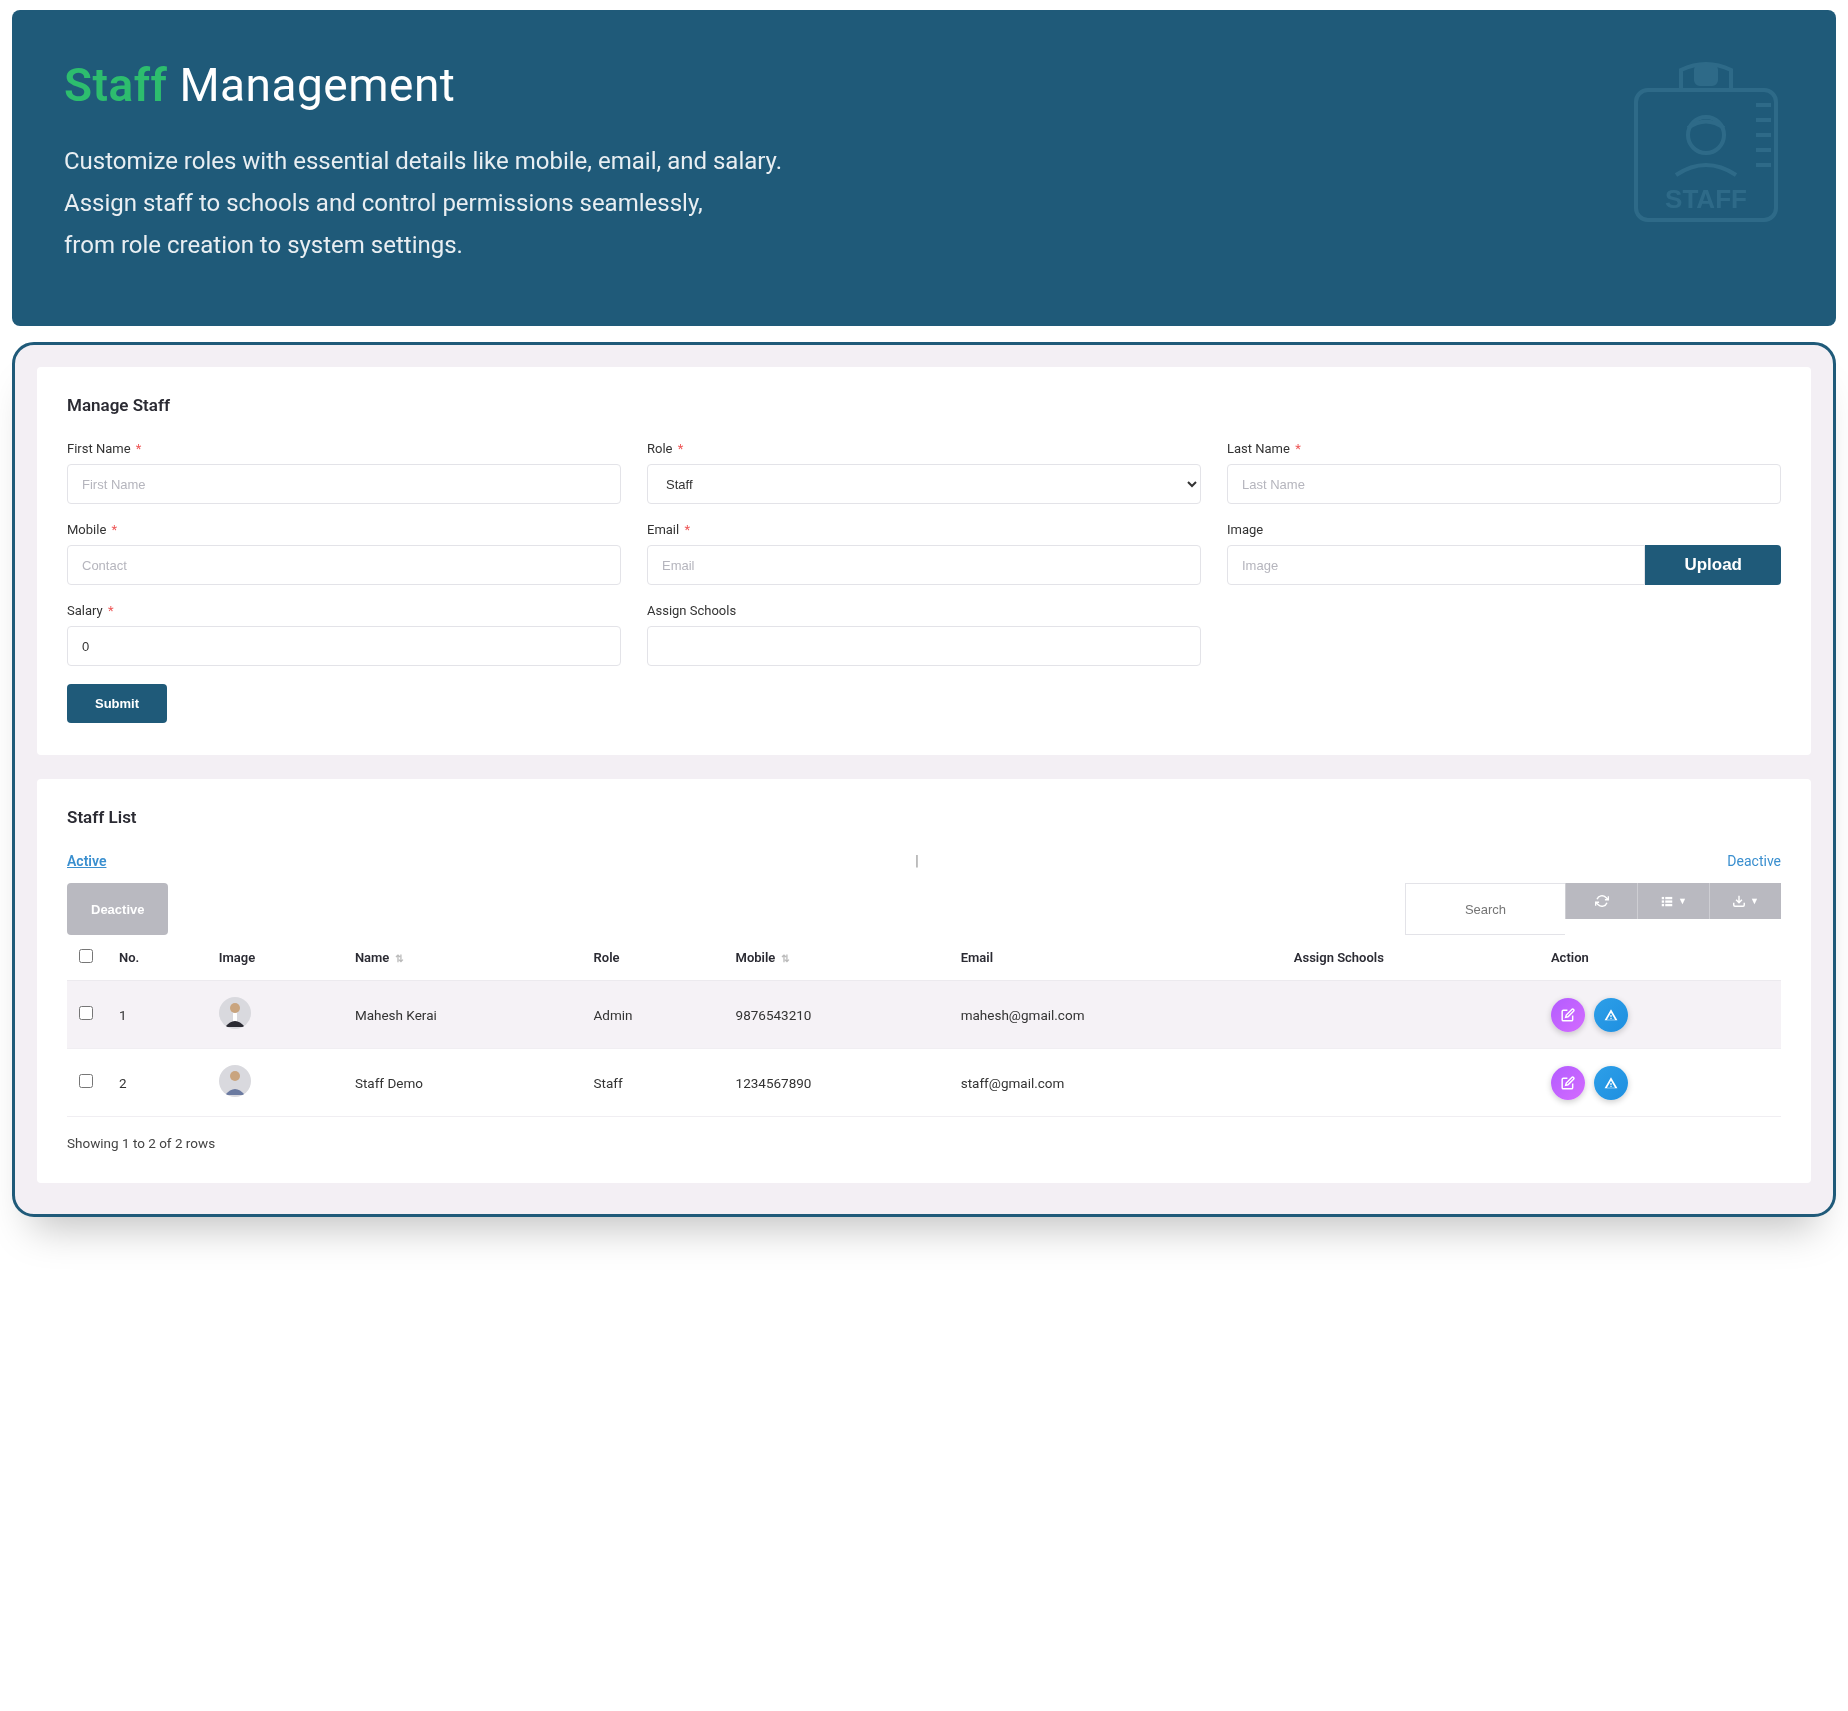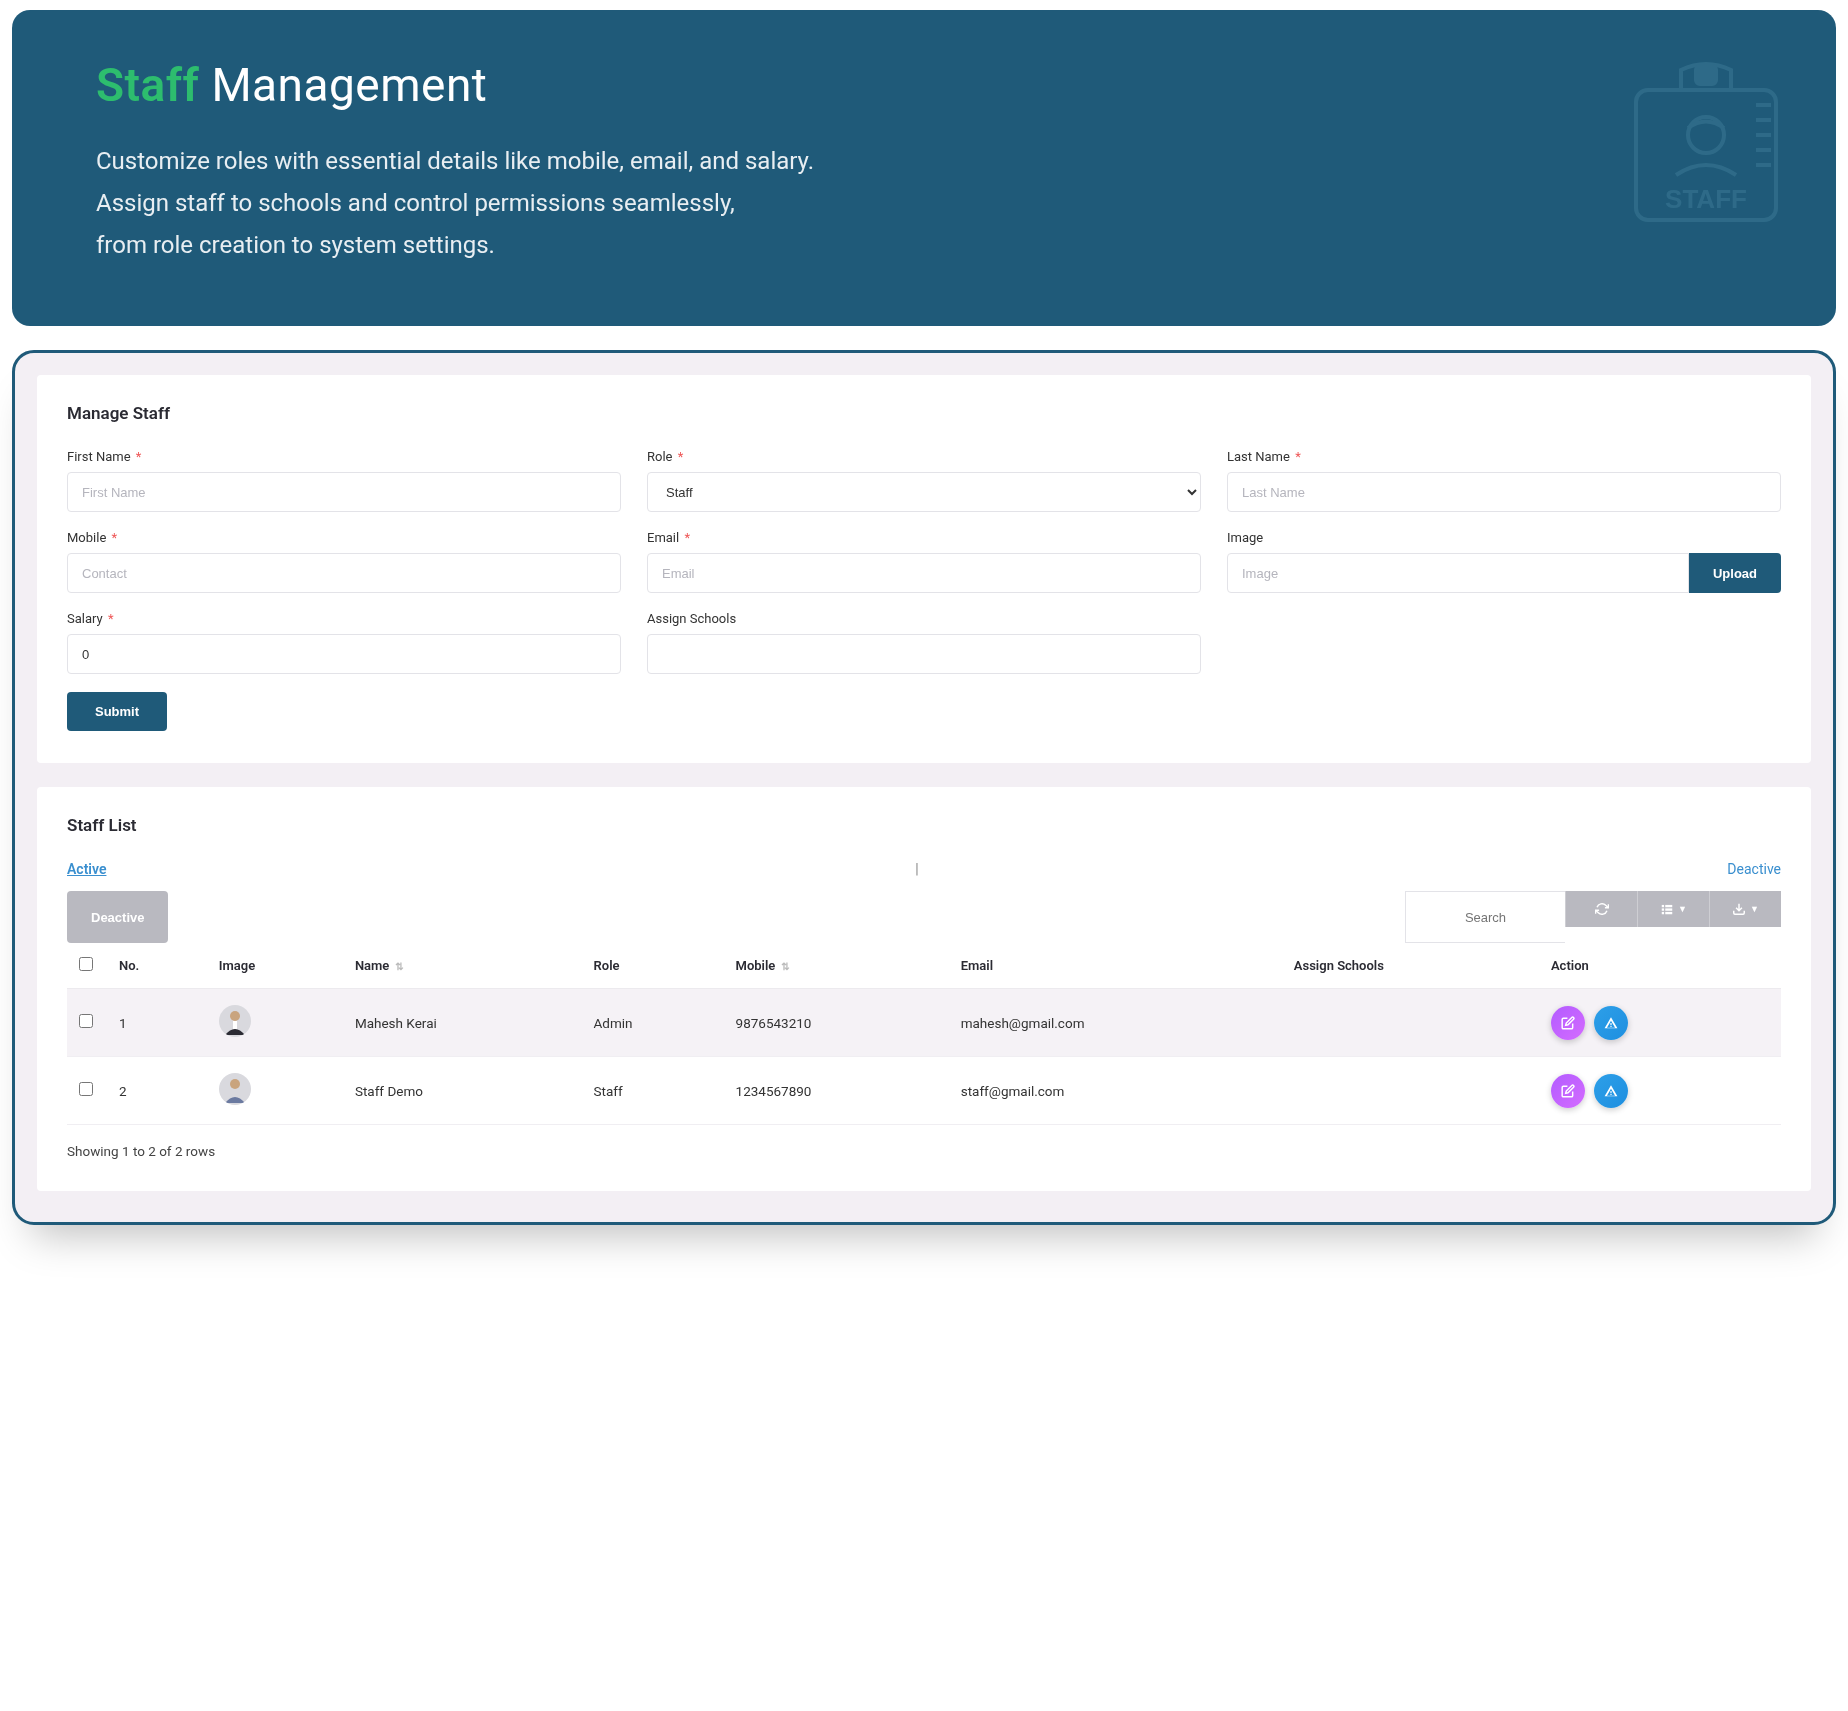--- a/index.html
+++ b/index.html
@@ -3,23 +3,23 @@
 <meta charset="utf-8">
 <style>
   * { box-sizing: border-box; margin: 0; padding: 0; }
   body {
     font-family: -apple-system, BlinkMacSystemFont, "Segoe UI", Roboto, "Helvetica Neue", Arial, sans-serif;
     background: #ffffff;
     padding: 0;
   }
   .hero {
     background: #1f5a79;
-    border-radius: 18px;
-    margin: 10px 12px 24px 12px;
-    padding: 48px 54px 60px 84px;
+    border-radius: 8px;
+    margin: 10px 12px 16px 12px;
+    padding: 48px 54px 60px 52px;
     color: #fff;
     position: relative;
     overflow: hidden;
   }
   .hero h1 {
     font-size: 46px;
     font-weight: 400;
     margin-bottom: 28px;
     letter-spacing: 0.5px;
   }
@@ -85,22 +85,22 @@
   .image-row { display: flex; gap: 0; }
   .image-row input {
     flex: 1;
     border-top-right-radius: 0 !important;
     border-bottom-right-radius: 0 !important;
   }
   .upload-btn {
     background: #1f5a79;
     color: #fff;
     border: none;
-    padding: 0 24px;
-    font-size: 13px;
+    padding: 0 39px;
+    font-size: 17px;
     font-weight: 600;
     border-radius: 0 4px 4px 0;
     cursor: pointer;
   }
   .submit-btn {
     background: #1f5a79;
     color: #fff;
     border: none;
     padding: 12px 28px;
     font-size: 13px;

